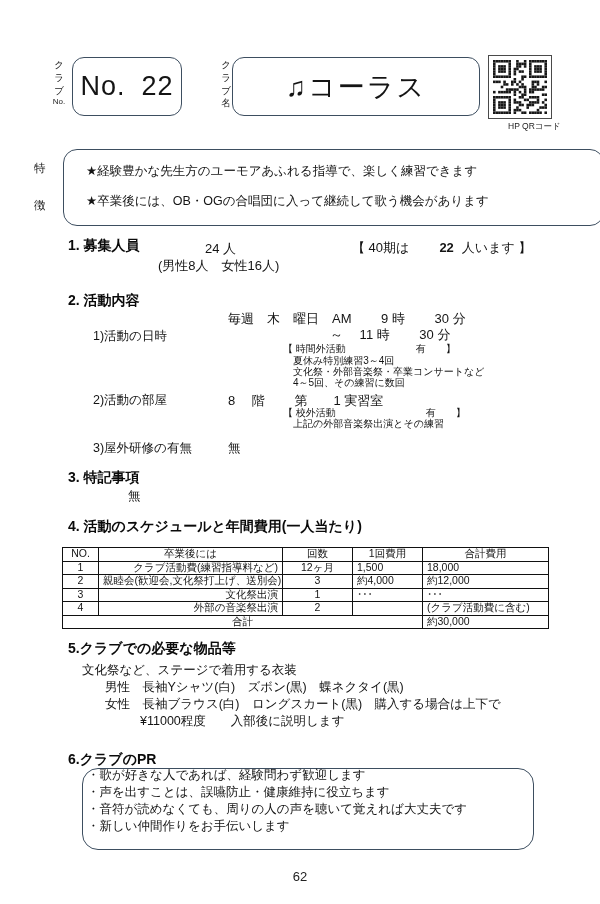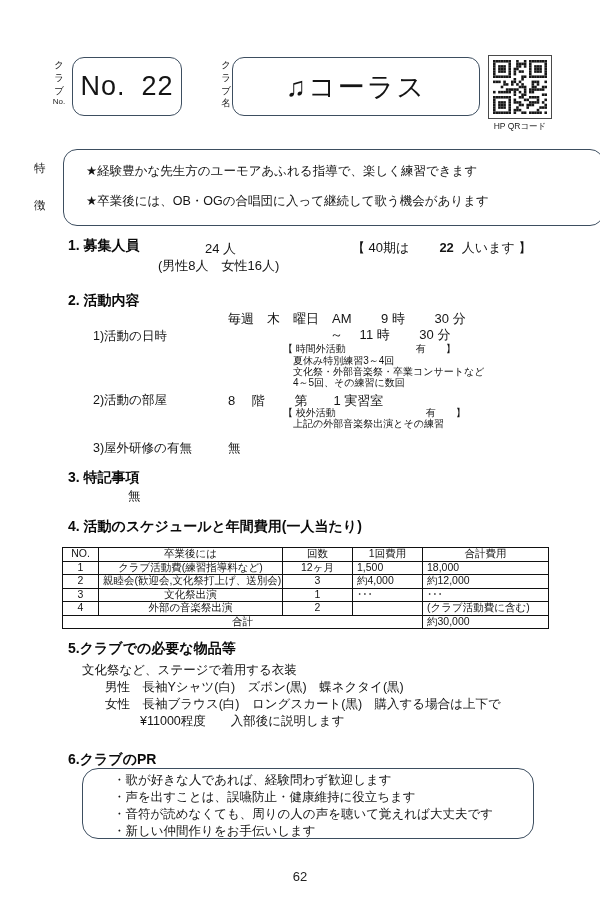--- a/index.html
+++ b/index.html
@@ -11,38 +11,38 @@
   .vlabel .small{font-size:8px}
   .rbox{border:1.6px solid #3d4e60;border-radius:12px;background:#fff}
   .club-no-box{left:72px;top:57px;width:110px;height:59px;display:flex;align-items:center;justify-content:center;
                font-size:27px;letter-spacing:1px}
   .club-no-box .num{margin-left:16px}
   .club-name-box{left:232px;top:57px;width:248px;height:59px;display:flex;align-items:center;justify-content:center;
                font-size:27px;letter-spacing:2px}
   .qr-frame{left:488px;top:55px;width:64px;height:64px;border:1.5px solid #4a4a4a;background:#fff;
             display:flex;align-items:center;justify-content:center}
   .qr-frame svg{width:54px;height:54px;fill:#171717}
-  .qr-caption{left:482px;top:121px;width:76px;text-align:center;font-size:8.5px;color:#222}
+  .qr-caption{left:508px;top:121px;width:76px;text-align:left;font-size:8.5px;color:#222}
   .feat-label{left:34px;top:161px;height:52px;display:flex;flex-direction:column;justify-content:space-between;
               font-size:11.5px}
   .features-box{left:63px;top:149px;width:541px;height:77px;border-radius:14px;
                 display:flex;flex-direction:column;gap:13px;padding:13px 10px 0 22px;font-size:12.5px}
   .sec-title{font-size:14px;font-weight:bold;color:#0a0a0a}
   .t13{font-size:13px}
   .t125{font-size:12.5px}
   .t10{font-size:10px;line-height:11.5px}
   .cur-num{font-weight:bold;margin:0 8px 0 30px}
   table.fees{position:absolute;left:62px;top:547px;width:486px;border-collapse:collapse;
              font-size:10.5px;table-layout:fixed}
   table.fees td,table.fees th{border:1px solid #111;padding:0 4px;height:13.5px;line-height:1.1;
              font-weight:normal;overflow:hidden;white-space:nowrap}
   table.fees th{text-align:center}
-  .c{text-align:center}.r{text-align:left}.l{text-align:center}
-  .pr-box{left:82px;top:768px;width:452px;height:71px;border-radius:16px;
-          display:flex;flex-direction:column;justify-content:flex-end;gap:4px;padding-left:30px;
+  .c{text-align:center}.r{text-align:left}.l{text-align:right}
+  .pr-box{left:82px;top:768px;width:452px;height:82px;border-radius:16px;
+          display:flex;flex-direction:column;justify-content:flex-start;gap:4px;padding-left:4px;
           font-size:12.5px;line-height:1.05}
   .footer{left:0;top:869px;width:600px;text-align:center;font-size:13px;color:#222}
 </style>
 </head>
 <body>
 
 <div class="page">
 
   <div class="abs vlabel" style="left:50px;top:59px;width:18px">
     <span>ク</span>

